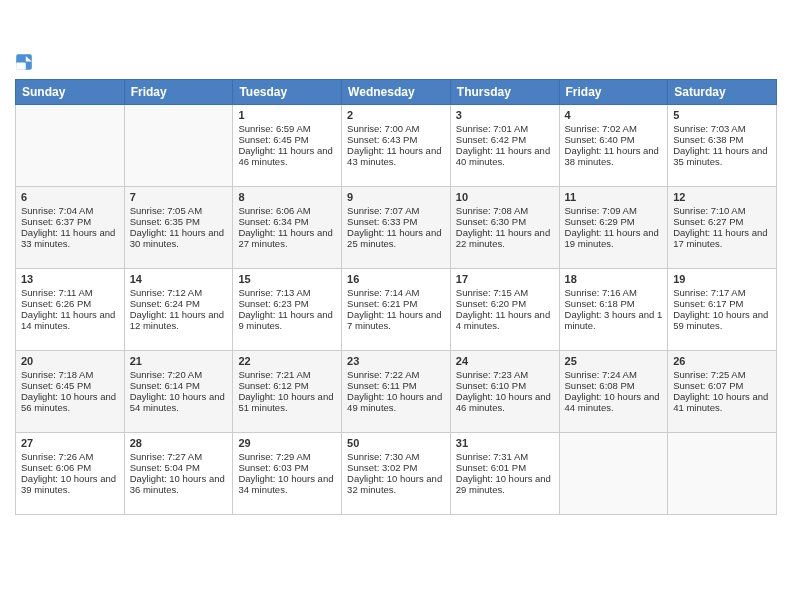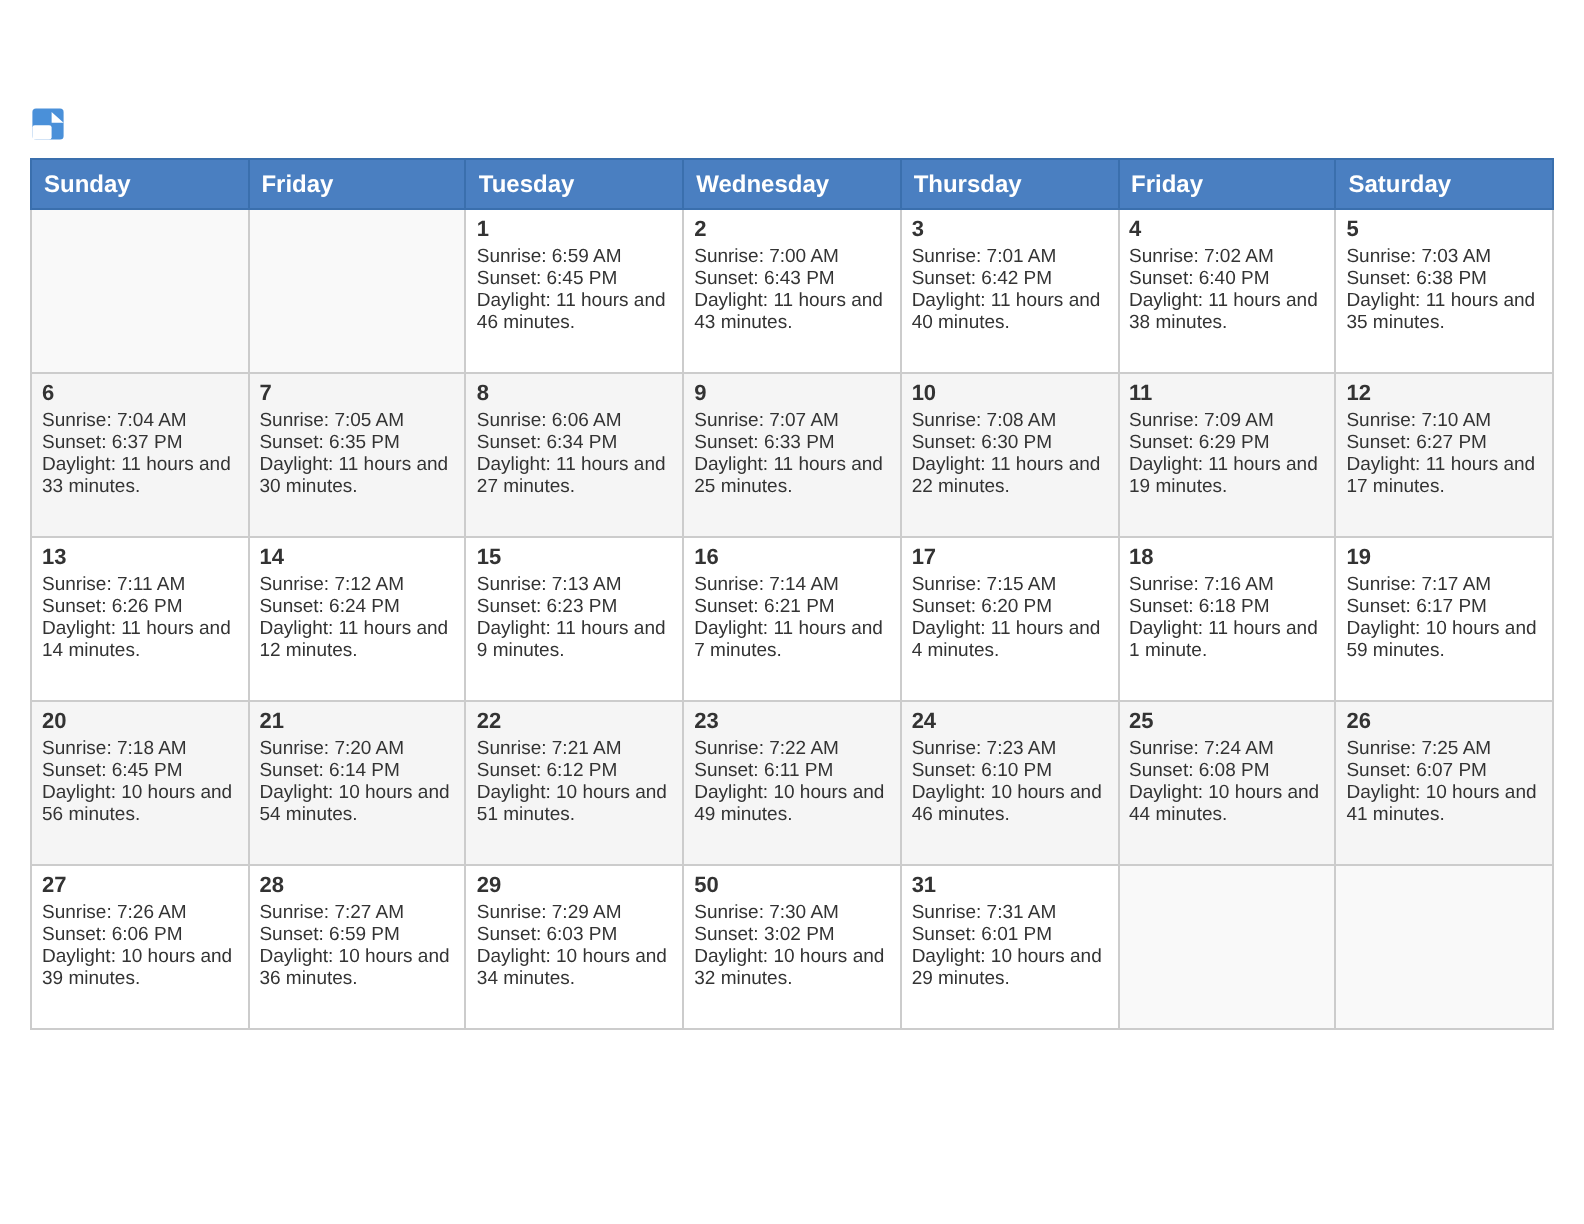--- a/index.html
+++ b/index.html
@@ -233,21 +233,21 @@
           <td>
             <span class="day-num">17</span>
             <div>Sunrise: 7:15 AM</div>
             <div>Sunset: 6:20 PM</div>
             <div>Daylight: 11 hours and 4 minutes.</div>
           </td>
           <td>
             <span class="day-num">18</span>
             <div>Sunrise: 7:16 AM</div>
             <div>Sunset: 6:18 PM</div>
-            <div>Daylight: 11 hours and 1 minute.</div>
+            <div>Daylight: 3 hours and 1 minute.</div>
           </td>
           <td>
             <span class="day-num">19</span>
             <div>Sunrise: 7:17 AM</div>
             <div>Sunset: 6:17 PM</div>
             <div>Daylight: 10 hours and 59 minutes.</div>
           </td>
         </tr>
         <tr>
           <td>
@@ -296,21 +296,21 @@
         <tr>
           <td>
             <span class="day-num">27</span>
             <div>Sunrise: 7:26 AM</div>
             <div>Sunset: 6:06 PM</div>
             <div>Daylight: 10 hours and 39 minutes.</div>
           </td>
           <td>
             <span class="day-num">28</span>
             <div>Sunrise: 7:27 AM</div>
-            <div>Sunset: 6:59 PM</div>
+            <div>Sunset: 5:04 PM</div>
             <div>Daylight: 10 hours and 36 minutes.</div>
           </td>
           <td>
             <span class="day-num">29</span>
             <div>Sunrise: 7:29 AM</div>
             <div>Sunset: 6:03 PM</div>
             <div>Daylight: 10 hours and 34 minutes.</div>
           </td>
           <td>
             <span class="day-num">50</span>

